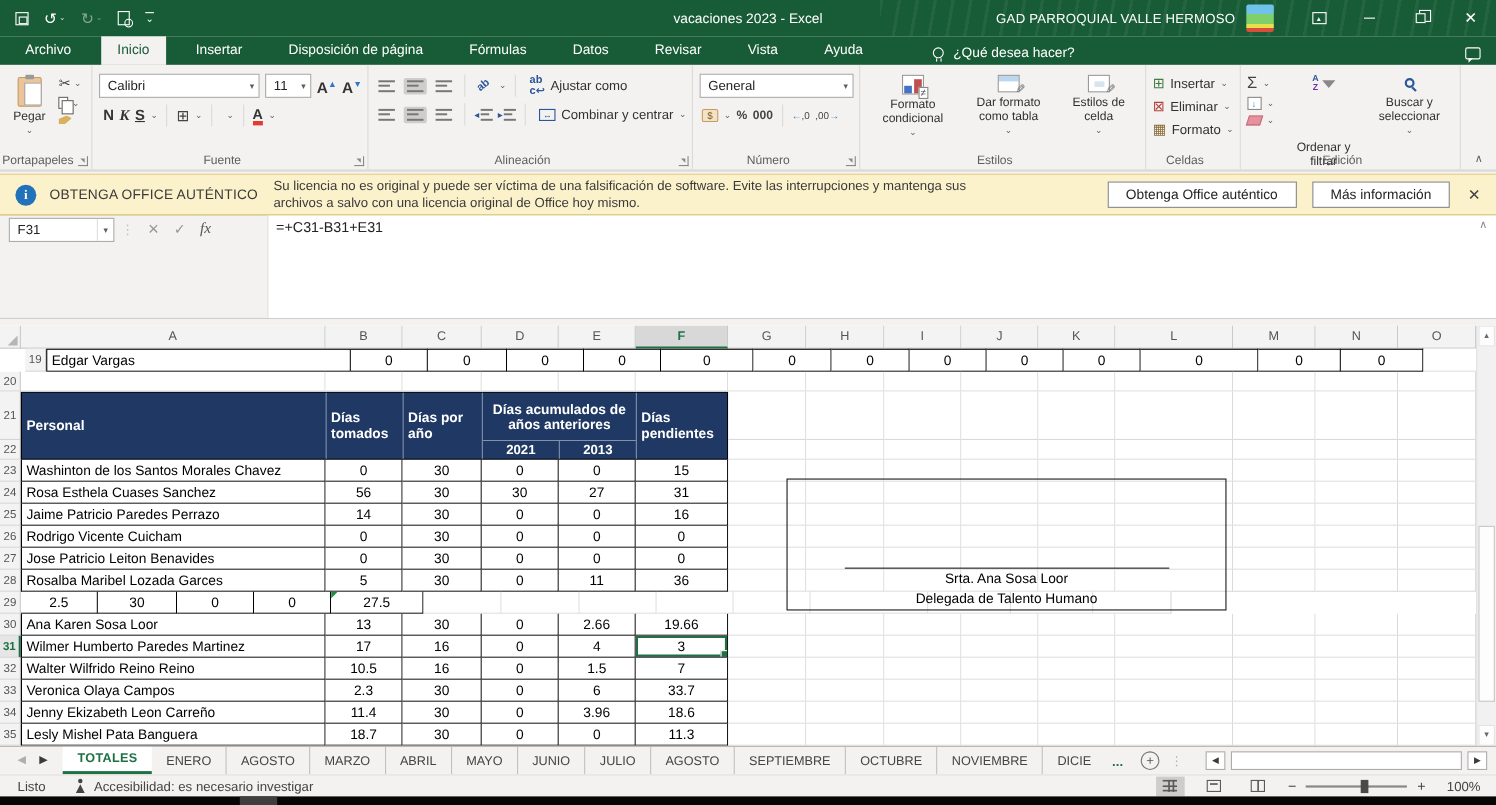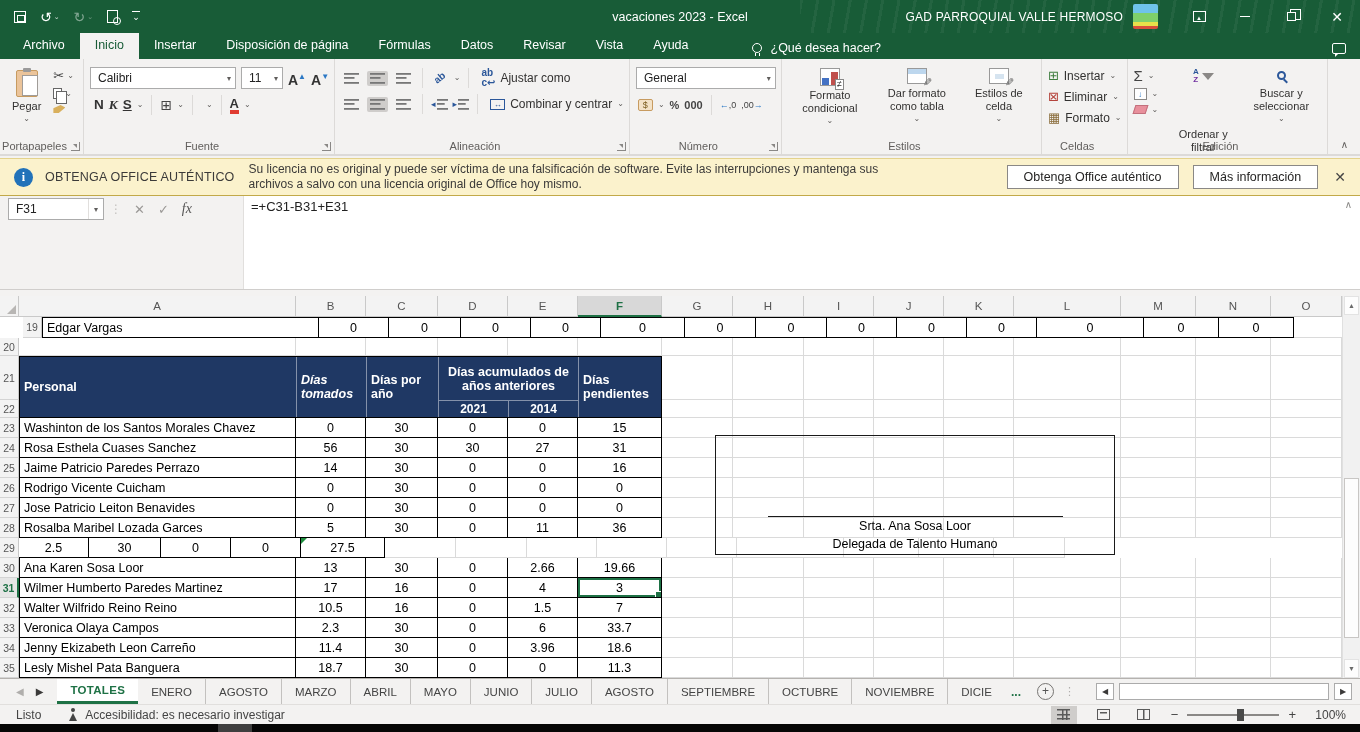--- a/index.html
+++ b/index.html
@@ -27,21 +27,21 @@
      background:linear-gradient(180deg,#6fc3ea 0 35%,#7fcf6a 35% 72%,#e8e04a 72% 86%,#d94f3c 86% 100%);}
   .wbtn{width:46px;height:33px;display:flex;align-items:center;justify-content:center;color:#fff;}
   .rdo-ico{width:13px;height:11px;border:1.2px solid #fff;display:flex;align-items:flex-end;justify-content:center;font-size:6px;line-height:5px;}
   .min-ico{width:10px;border-top:1.2px solid #fff;}
   .max-ico{width:9px;height:9px;border:1.2px solid #fff;position:relative;background:#185C37;}
   .max-ico::before{content:"";position:absolute;left:2px;top:-4px;width:9px;height:9px;border:1.2px solid #fff;z-index:-1;}
   .close-ico{font-size:14px;font-weight:400;}
 
   
   .tabrow{position:absolute;left:0;top:33px;width:1360px;height:26px;background:#185C37;display:flex;align-items:flex-end;}
-  .rtab{padding:0 15px;height:26px;line-height:25px;font-size:12.5px;color:#fff;white-space:nowrap;cursor:default;}
+  .rtab{padding:0 15px;height:26px;line-height:25px;font-size:12.5px;color:#fff;white-space:nowrap;cursor:default;margin-left:12px;}
   .rtab:first-child{margin-left:8px;}
   .rtab.act{background:#F3F2F1;color:#185C37;}
   .search-box{display:flex;align-items:center;gap:9px;margin-left:48px;color:#fff;font-size:12.5px;padding-bottom:4px;}
   .bulb{width:10px;height:10px;border:1.3px solid #fff;border-radius:50%;position:relative;}
   .bulb::after{content:"";position:absolute;left:2.5px;bottom:-4px;width:3px;height:3px;border-left:1.3px solid #fff;border-right:1.3px solid #fff;}
   .fb-ico{position:absolute;right:14px;bottom:5px;width:14px;height:11px;border:1.2px solid #fff;border-radius:2px;}
   .fb-ico::after{content:"";position:absolute;left:2px;bottom:-4px;border-left:4px solid #fff;border-bottom:4px solid transparent;}
 
   
   .ribbon{position:absolute;left:0;top:59px;width:1360px;height:97px;background:#F3F2F1;border-bottom:2px solid #DCDAD8;display:flex;}
@@ -562,27 +562,27 @@
         <div class="g-cell" style="width: 75px;"></div>
         <div class="g-cell" style="width: 71px;"></div>
       </div>
       <div class="g-row" style="height: 62px;">
         <div class="g-gut2">
           <div class="g-gut g21">21</div>
           <div class="g-gut g22">22</div>
         </div>
         <div class="navy">
           <div class="nv" style="width: 277px;">Personal</div>
-          <div class="nv" style="width: 70px; font-style: italic;">Días tomados</div>
+          <div class="nv" style="width: 70px;">Días tomados</div>
           <div class="nv" style="width: 72px;">Días por año</div>
           <div class="nv-acc" style="width: 140px;">
             <div class="nv-acc-top">Días acumulados de años anteriores</div>
             <div class="nv-acc-years">
               <div class="nv-year" style="width: 70px;">2021</div>
-              <div class="nv-year" style="flex: 1 1 0%;">2014</div>
+              <div class="nv-year" style="flex: 1 1 0%;">2013</div>
             </div>
           </div>
           <div class="nv nvf" style="width: 82px;">Días pendientes</div>
         </div>
         <div class="g-colstack" style="width: 71px;">
           <div class="g-cell" style="width: 71px; height: 44px;"></div>
           <div class="g-cell" style="width: 71px; height: 18px;"></div>
         </div>
         <div class="g-colstack" style="width: 71px;">
           <div class="g-cell" style="width: 71px; height: 44px;"></div>

